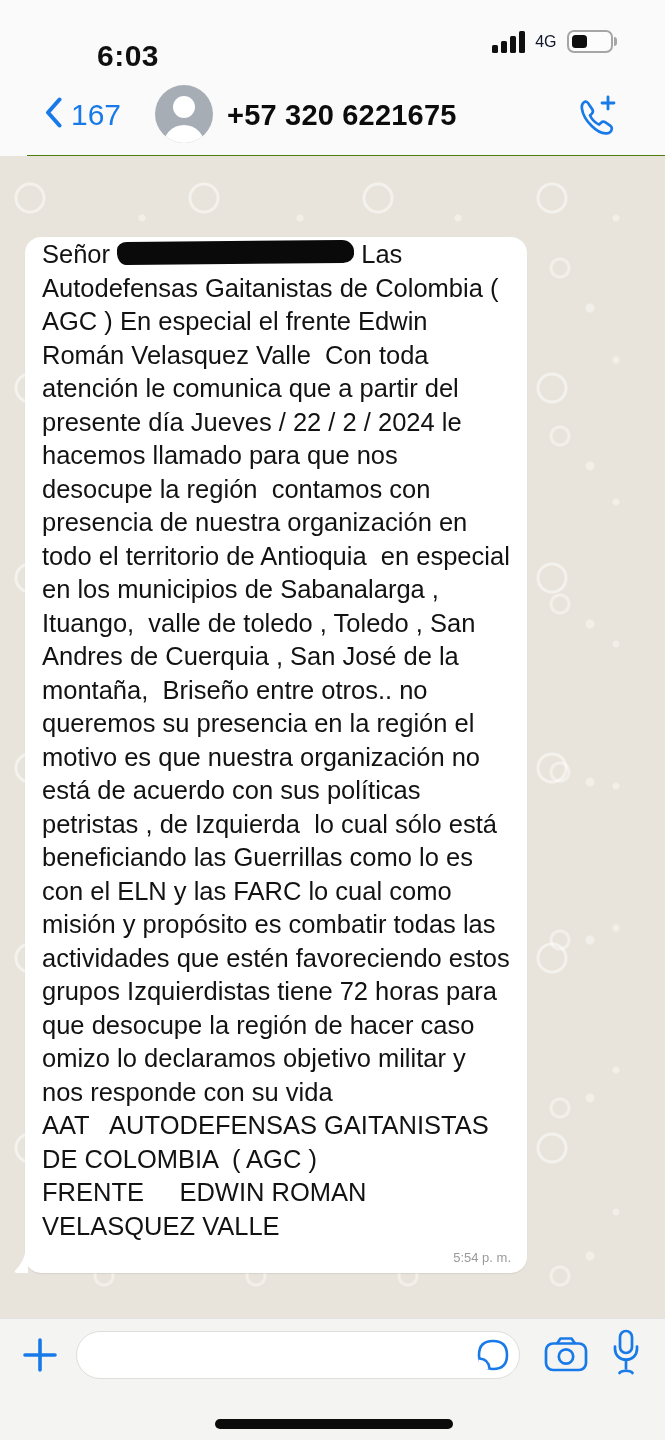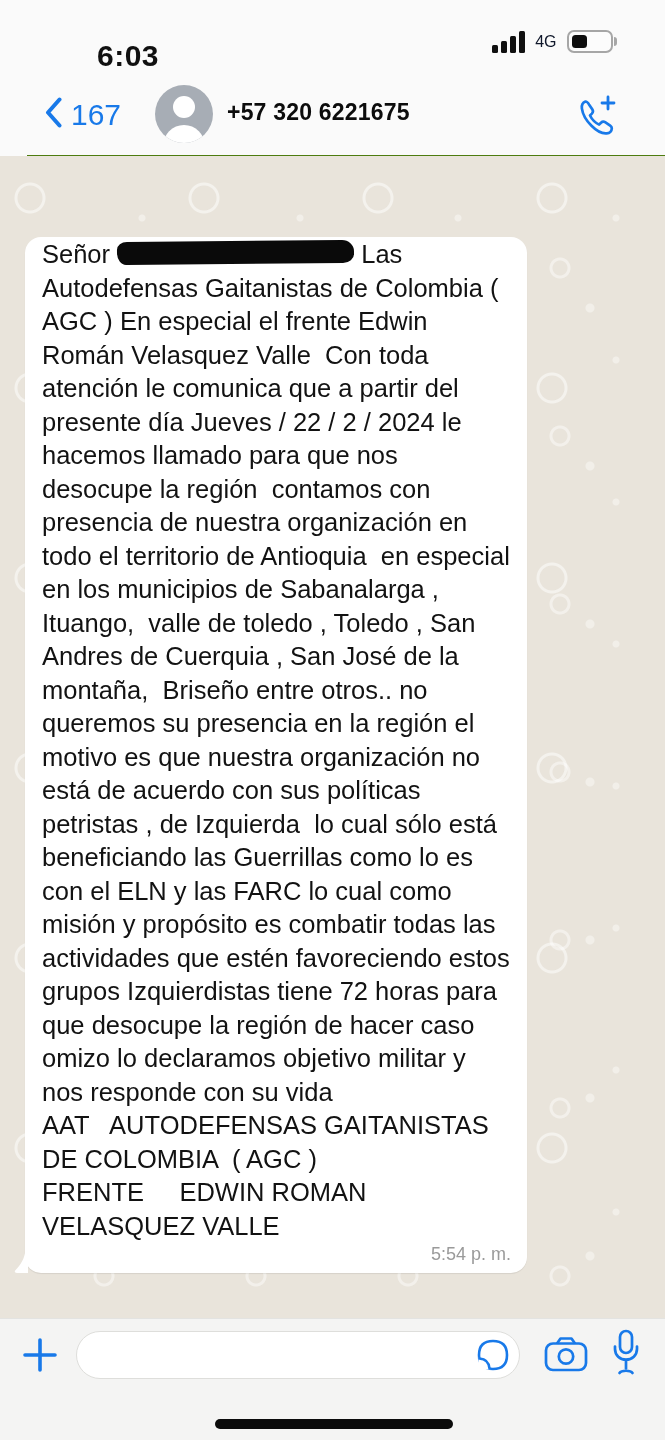--- a/index.html
+++ b/index.html
@@ -22,21 +22,21 @@
   .batt .fill { position:absolute; left:3px; top:3px; bottom:3px; width:15px; background:#0E0E0E; border-radius:3.5px; }
   .batt-cap { width:3px; height:9px; background:#A6A6A6; border-radius:0 3px 3px 0; margin-left:1.5px; }
 
   
   .navbar { position:absolute; top:75px; left:0; right:0; height:81px; border-bottom:1px solid #4d7c0f;margin-left:27px; }
   .back { position:absolute; left:18px; top:22px; display:flex; align-items:center; gap:9px; cursor:pointer; }
   .back-count { font-size:30px; color:#1879E9; }
   .avatar { position:absolute; left:128px; top:10px; width:58px; height:58px; border-radius:50%; background:#A7ADB5; overflow:hidden; }
   .avatar .head { position:absolute; left:50%; top:11px; transform:translateX(-50%); width:22px; height:22px; border-radius:50%; background:#FFF; }
   .avatar .shoulders { position:absolute; left:50%; bottom:-10px; transform:translateX(-50%); width:42px; height:28px; border-radius:21px 21px 0 0; background:#FFF; }
-  .contact { position:absolute; left:200px; top:24px; font-size:23px; font-weight:600; color:#0C0C0C; letter-spacing:.2px; }
+  .contact { position:absolute; left:200px; top:24px; font-size:29px; font-weight:600; color:#0C0C0C; letter-spacing:.2px; }
   .addcall { position:absolute; right:46px; top:17px; width:44px; height:46px; cursor:pointer; }
 
   
   .chat { position:absolute; top:156px; left:0; width:665px; height:1162px;
     background-color:#E9E4DB;
     background-image:
       radial-gradient(circle at 30px 42px, transparent 12px, rgba(255,255,255,.5) 13px, rgba(255,255,255,.5) 15px, transparent 16px),
       radial-gradient(circle at 104px 112px, transparent 7px, rgba(255,255,255,.45) 8px, rgba(255,255,255,.45) 10px, transparent 11px),
       radial-gradient(circle at 62px 152px, rgba(255,255,255,.4) 4px, transparent 5px),
       radial-gradient(circle at 142px 62px, rgba(255,255,255,.4) 3px, transparent 4px);
@@ -45,21 +45,21 @@
   .banner { position:absolute; top:6px; left:0; right:0; height:42px; background:#FAF1E2;
     border-top:1px solid rgba(0,0,0,.05); border-bottom:1px solid rgba(0,0,0,.08);
     display:flex; align-items:center; justify-content:center; }
   .banner span { font-size:21px; color:#4F4F4F; letter-spacing:.4px; }
 
   .bubble { position:absolute; left:25px; top:81px; width:502px; background:#FFFFFF;
     border-radius:16px; padding:1px 15px 30px 17px; box-shadow:0 1px 1px rgba(0,0,0,.08); }
   .msg { font-size:25.5px; line-height:33.5px; color:#121212; white-space:pre-wrap; word-wrap:break-word; }
   .redact { display:inline-block; width:237px; height:23px; background:#0A0A0A;
     border-radius:10px 12px 11px 9px / 8px 11px 9px 12px; vertical-align:-1px; transform:rotate(-.5deg); }
-  .msg-time { position:absolute; right:16px; bottom:8px; font-size:18px; color:#9A9A9A; }
+  .msg-time { position:absolute; right:16px; bottom:8px; font-size:13px; color:#9A9A9A; }
   .tail { position:absolute; left:-12px; bottom:0; }
 
   
   .inputbar { position:absolute; left:0; right:0; top:1318px; bottom:0; background:#F4F4F3; border-top:1px solid #E3E3E1; }
   .plus { position:absolute; left:21px; top:17px; cursor:pointer; }
   .field { position:absolute; left:76px; top:12px; width:444px; height:48px; background:#FFFFFF;
     border:1.5px solid #DEDEDB; border-radius:24px; cursor:text; }
   .sticker { position:absolute; right:9px; top:6px; width:34px; height:34px; cursor:pointer; }
   .camera { position:absolute; left:544px; top:17px; cursor:pointer; }
   .mic { position:absolute; left:611px; top:10px; cursor:pointer; }

